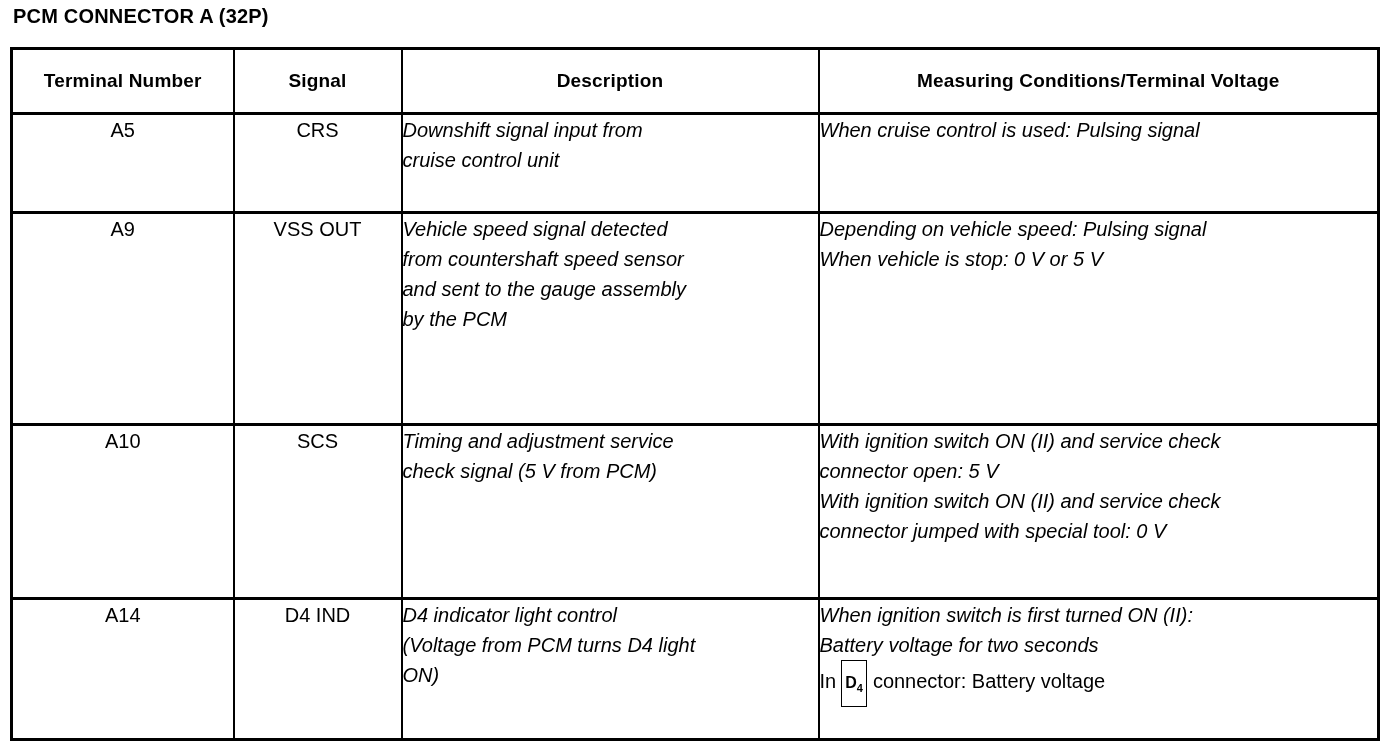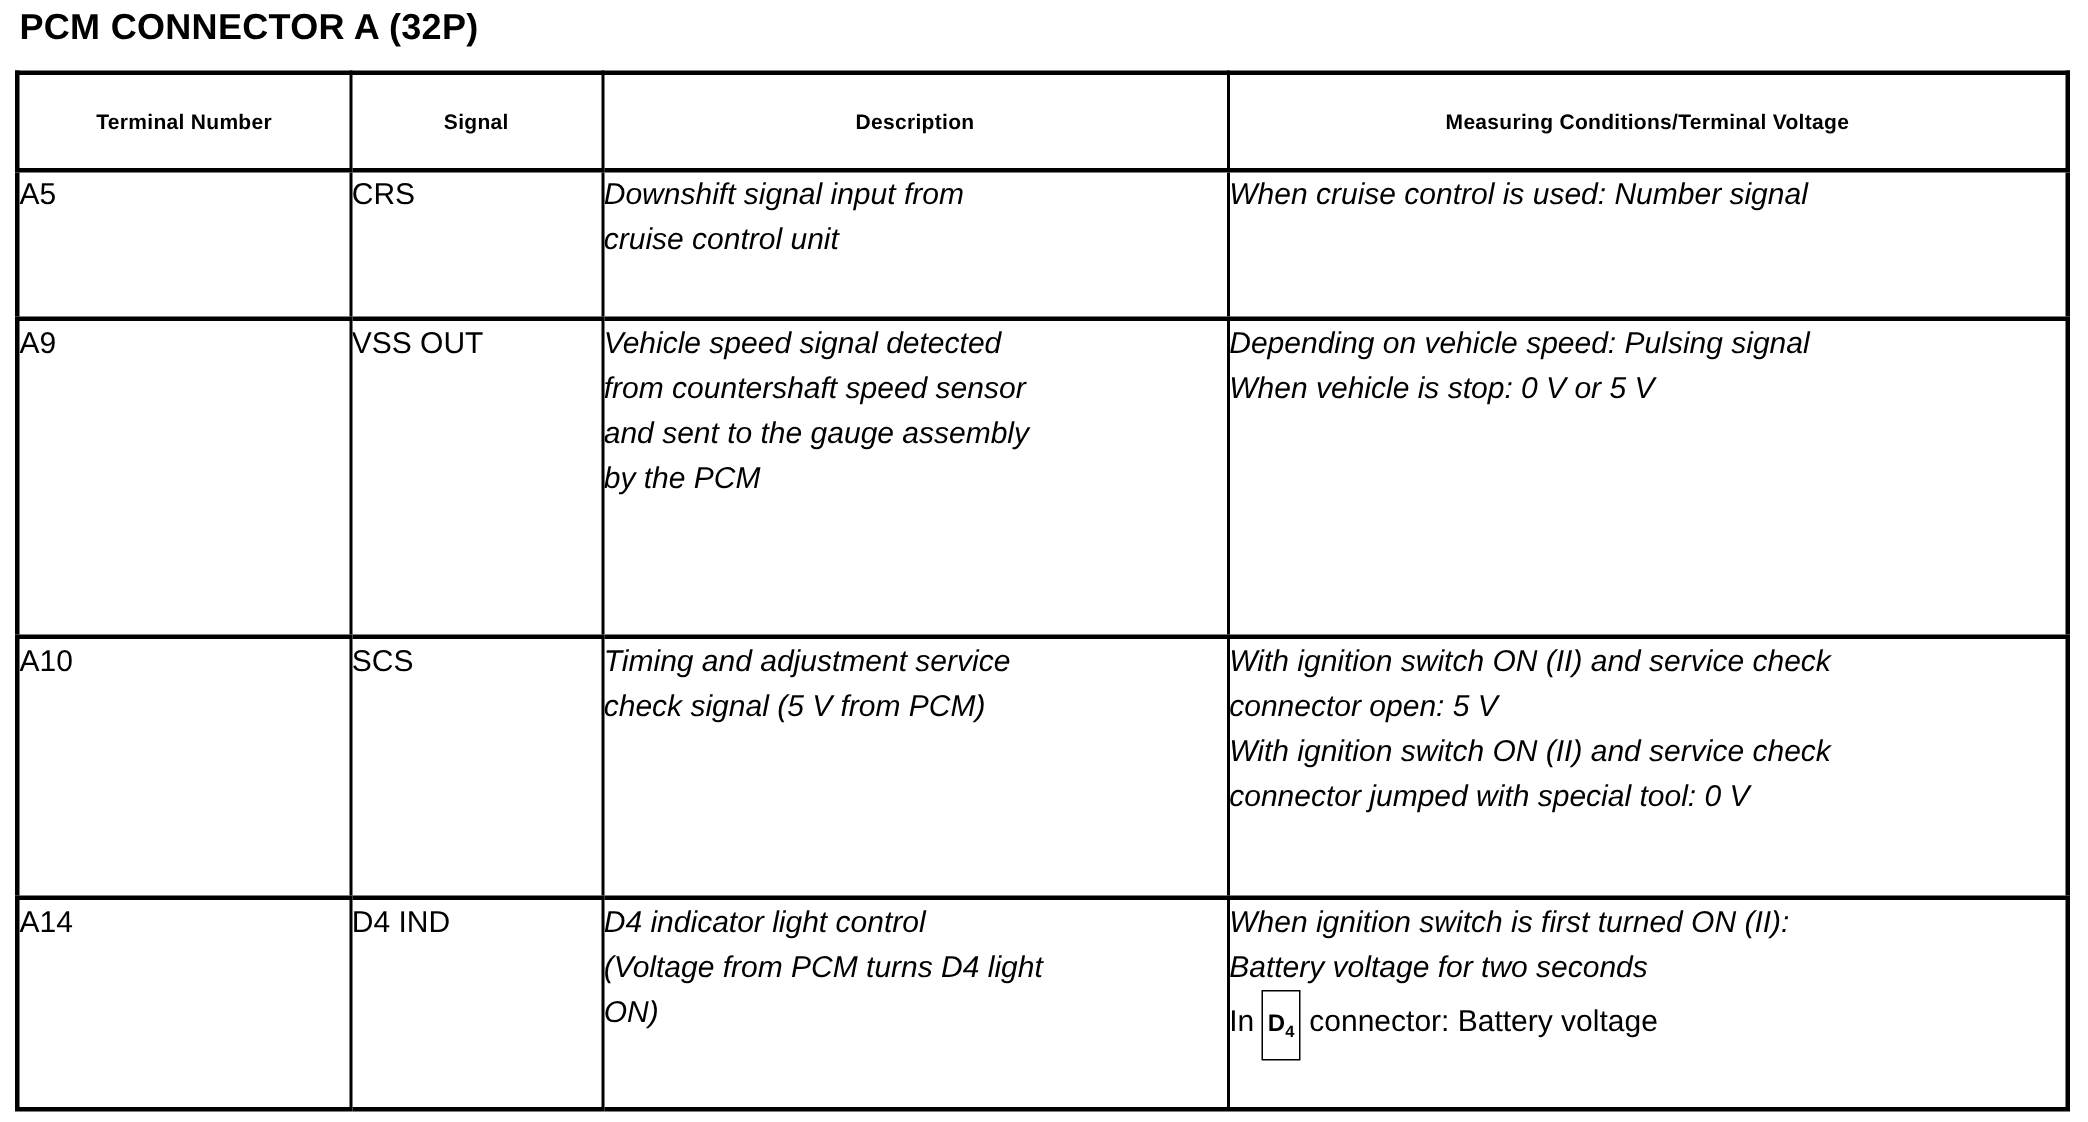--- a/index.html
+++ b/index.html
@@ -16,21 +16,21 @@
   .page {
     position: relative;
     width: 1392px;
     height: 748px;
     background: #ffffff;
   }
   .doc-title {
     position: absolute;
     left: 13px;
     top: 5px;
-    font-size: 24px;
+    font-size: 20px;
     font-weight: bold;
     letter-spacing: 0.2px;
     color: #000000;
     white-space: nowrap;
   }
   table.pinout {
     position: absolute;
     left: 10px;
     top: 47px;
     width: 1367px;
@@ -48,30 +48,30 @@
     padding: 0;
     overflow: hidden;
   }
   table.pinout {
     border: 3px solid #000000;
   }
   table.pinout th {
     font-weight: bold;
     text-align: center;
     vertical-align: middle;
-    font-size: 14px;
+    font-size: 19px;
     letter-spacing: 0.2px;
     border-bottom-width: 3px;
   }
   table.pinout td {
     border-top-width: 3px;
     border-bottom-width: 3px;
   }
   td.c-terminal, td.c-signal {
-    text-align: left;
+    text-align: center;
     padding-top: 10px;
   }
   td.c-desc, td.c-cond {
     padding: 8px 10px 0 14px;
   }
   .preline {
     white-space: pre-line;
     font-style: italic;
   }
   .cond-line {
@@ -114,21 +114,21 @@
       <th>Signal</th>
       <th>Description</th>
       <th>Measuring Conditions/Terminal Voltage</th>
     </tr>
 
     <tr style="height:77px">
       <td class="c-terminal">A5</td>
       <td class="c-signal">CRS</td>
       <td class="c-desc preline">Downshift signal input from
 cruise control unit</td>
-      <td class="c-cond preline">When cruise control is used: Number signal</td>
+      <td class="c-cond preline">When cruise control is used: Pulsing signal</td>
     </tr>
 
     <tr style="height:165px">
       <td class="c-terminal">A9</td>
       <td class="c-signal">VSS OUT</td>
       <td class="c-desc preline">Vehicle speed signal detected
 from countershaft speed sensor
 and sent to the gauge assembly
 by the PCM</td>
       <td class="c-cond preline">Depending on vehicle speed: Pulsing signal

